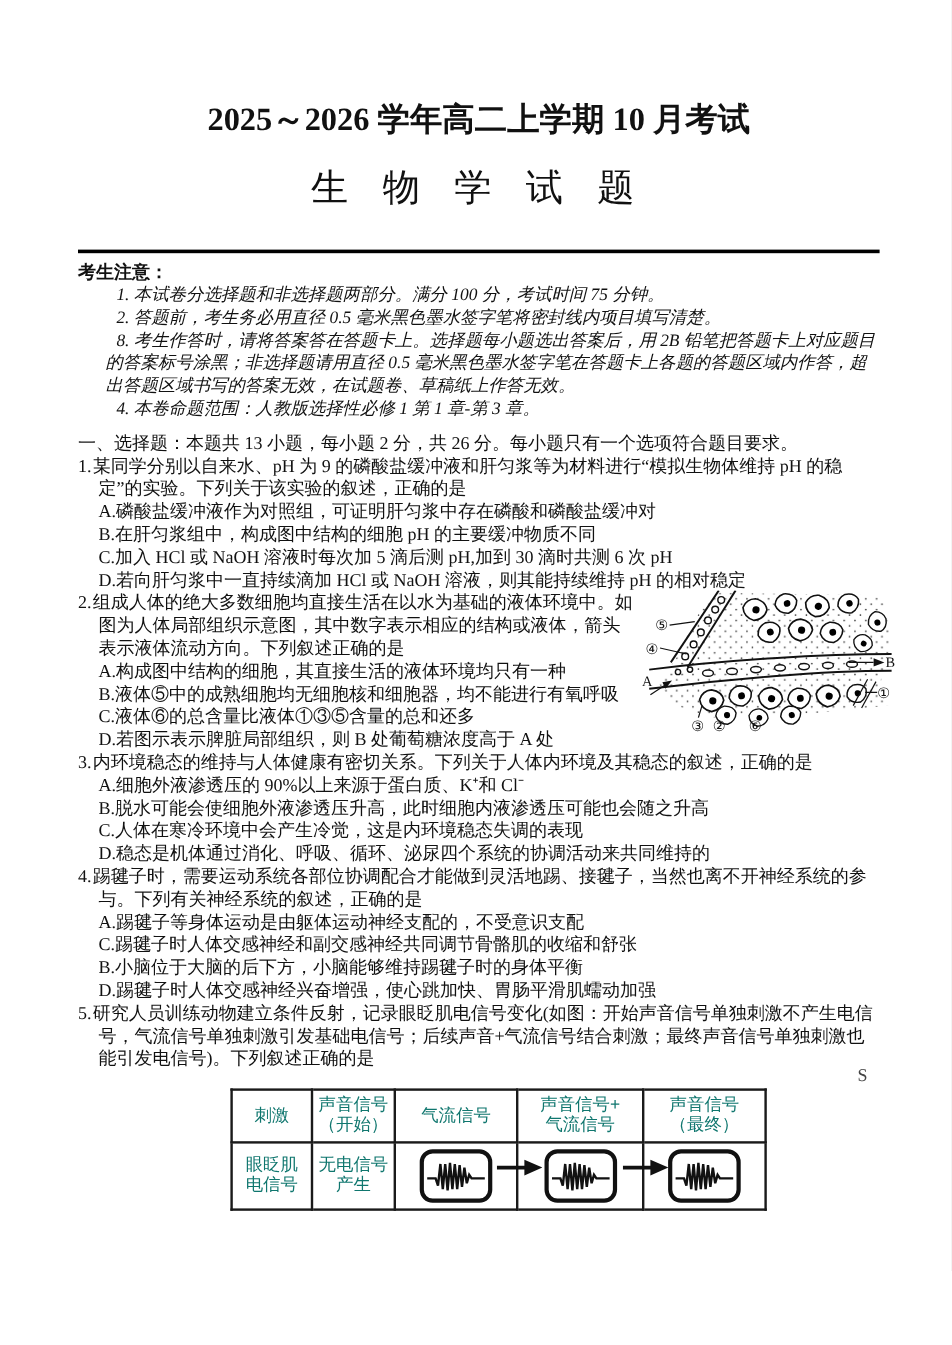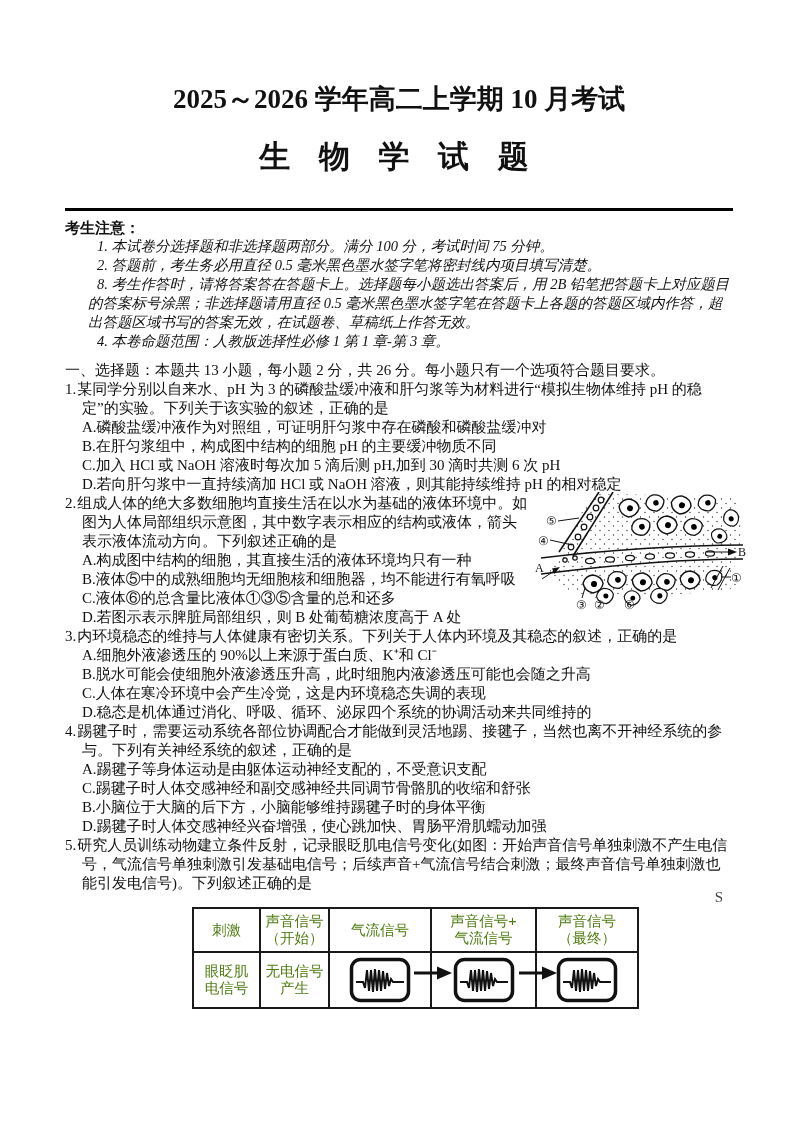--- a/index.html
+++ b/index.html
@@ -1,21 +1,21 @@
 <!DOCTYPE html>
 <html><head>
 <meta charset="utf-8">
 <style>
   html,body{margin:0;padding:0;background:#e8e8e8;}
   .page{width:793px;height:1121px;background:#fff;position:relative;margin:0 auto;
         font-family:"Liberation Serif",serif;color:#111;overflow:hidden;}
   .content{padding:0 60px 16px 65px;}
 
   .title1{margin:84px 0 0;text-align:center;font-size:27px;line-height:30px;font-weight:600;}
-  .title2{margin:24px 0 0;text-align:center;font-size:31px;line-height:38px;font-weight:700;
+  .title2{margin:24px 0 0;text-align:center;font-size:31px;line-height:38px;font-weight:400;
           letter-spacing:10px;font-family:"Liberation Sans",sans-serif;}
   .rule{border:none;border-top:3px solid #000;margin:32px 0 0;}
 
   .notice-head{margin-top:7px;font-size:15px;line-height:20px;font-weight:700;
                font-family:"Liberation Sans",sans-serif;}
   .notice{font-size:14.5px;line-height:19px;font-style:italic;}
   .notice .item{padding-left:23px;text-indent:9px;}
 
   .bodytxt{font-size:15px;line-height:19px;}
   .section-head{margin-top:10px;}
@@ -27,21 +27,21 @@
   .fig{float:right;width:212px;height:120px;margin:-2px -14px 0 6px;}
   .fig .ln{fill:none;stroke:#111;stroke-width:1.6;}
   .fig .cell path{fill:#fff;stroke:#111;stroke-width:1.4;}
   .fig .nuc{fill:#000;}
   .fig .bc{fill:#fff;stroke:#111;stroke-width:1.2;}
   .fig text{font-size:12px;font-family:"Liberation Serif",serif;fill:#111;font-style:normal;}
   .fig .lead{stroke:#111;stroke-width:1;fill:none;}
 
   .t5wrap{position:relative;width:451px;margin:14px 0 0 110px;}
   table.t5{border-collapse:collapse;table-layout:fixed;font-family:"Liberation Sans",sans-serif;
-           font-size:14.5px;line-height:17px;color:#4d7c0f;}
+           font-size:14.5px;line-height:17px;color:#0f766e;}
   table.t5 td{border:2px solid #1a1a1a;text-align:center;vertical-align:middle;padding:1px;}
   table.t5 tr.hrow td{height:40px;}
   table.t5 tr.brow td{height:52px;}
   .l{display:block;}
   .wave{display:block;margin:0 auto;}
   .arr{position:absolute;width:38px;height:16px;}
   .arr1{left:222px;top:58px;}
   .arr2{left:327px;top:58px;}
 
   .stray{position:absolute;top:889px;right:70px;font-size:15px;color:#444;
@@ -62,21 +62,21 @@
       <div class="item">1. 本试卷分选择题和非选择题两部分。满分 100 分，考试时间 75 分钟。</div>
       <div class="item">2. 答题前，考生务必用直径 0.5 毫米黑色墨水签字笔将密封线内项目填写清楚。</div>
       <div class="item">8. 考生作答时，请将答案答在答题卡上。选择题每小题选出答案后，用 2B 铅笔把答题卡上对应题目的答案标号涂黑；非选择题请用直径 0.5 毫米黑色墨水签字笔在答题卡上各题的答题区域内作答，超出答题区域书写的答案无效，在试题卷、草稿纸上作答无效。</div>
       <div class="item">4. 本卷命题范围：人教版选择性必修 1 第 1 章-第 3 章。</div>
     </div>
 
     <div class="bodytxt">
       <div class="section-head">一、选择题：本题共 13 小题，每小题 2 分，共 26 分。每小题只有一个选项符合题目要求。</div>
 
       <div class="question">
-        <div class="qstem"><span class="qnum">1.</span><span>某同学分别以自来水、pH 为 3 的磷酸盐缓冲液和肝匀浆等为材料进行“模拟生物体维持 pH 的稳定”的实验。下列关于该实验的叙述，正确的是</span></div>
+        <div class="qstem"><span class="qnum">1.</span><span>某同学分别以自来水、pH 为 9 的磷酸盐缓冲液和肝匀浆等为材料进行“模拟生物体维持 pH 的稳定”的实验。下列关于该实验的叙述，正确的是</span></div>
         <div class="option">A.磷酸盐缓冲液作为对照组，可证明肝匀浆中存在磷酸和磷酸盐缓冲对</div>
         <div class="option">B.在肝匀浆组中，构成图中结构的细胞 pH 的主要缓冲物质不同</div>
         <div class="option">C.加入 HCl 或 NaOH 溶液时每次加 5 滴后测 pH,加到 30 滴时共测 6 次 pH</div>
         <div class="option">D.若向肝匀浆中一直持续滴加 HCl 或 NaOH 溶液，则其能持续维持 pH 的相对稳定</div>
       </div>
 
       <div class="question">
         <svg class="fig" viewBox="0 0 212 120" aria-hidden="true">
           <defs>
             <pattern id="stip" width="9" height="9" patternUnits="userSpaceOnUse">

